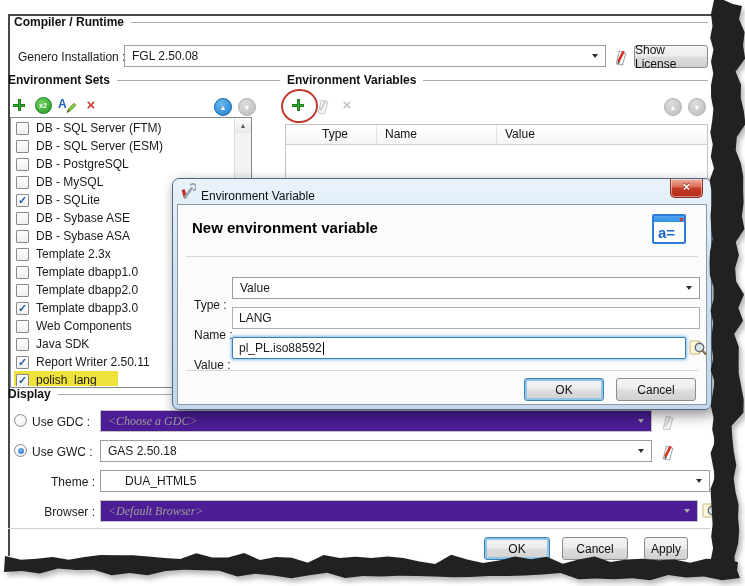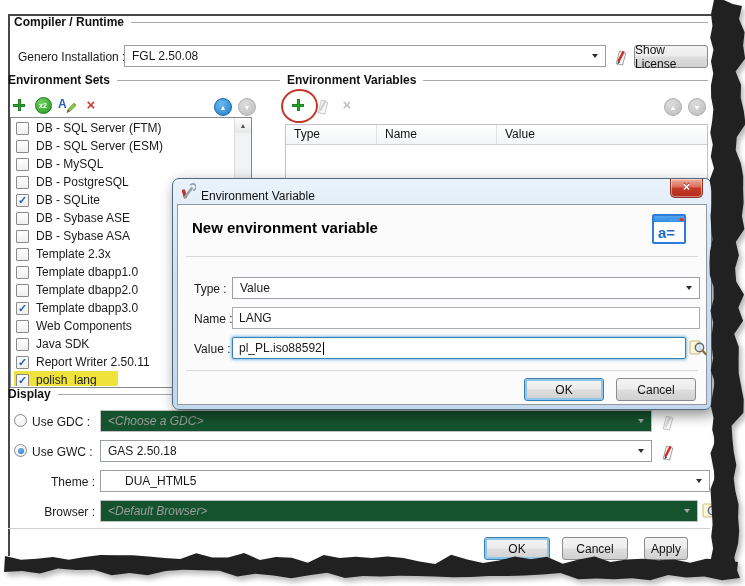--- a/index.html
+++ b/index.html
@@ -14,21 +14,21 @@
   .grp{position:absolute;display:flex;align-items:center;font-weight:bold;font-size:12px;color:#111;}
   .grp .line{flex:1;height:1px;background:#a8a8a8;margin-left:7px;margin-top:1px;}
   .lbl{position:absolute;white-space:nowrap;color:#1a1a1a;}
   .lblr{position:absolute;white-space:nowrap;text-align:right;color:#1a1a1a;}
   
   .combo{position:absolute;height:22px;background:#fff;border:1px solid #999ea4;display:flex;
          align-items:center;padding:0 4px 0 7px;box-sizing:border-box;}
   .combo .combo-text{flex:1;overflow:hidden;white-space:nowrap;}
   .arr{width:0;height:0;border-left:3.5px solid transparent;border-right:3.5px solid transparent;
        border-top:4px solid #2e2e2e;margin:0 3px;}
-  .combo.dis{background:#14532d;border-color:#c2c2c2;}
+  .combo.dis{background:#4c1d95;border-color:#c2c2c2;font-family:Liberation Serif, serif;}
   .combo.dis .combo-text{color:#9c9c9c;font-style:italic;}
   .combo.dis .arr{border-top-color:#ababab;}
   
   .input{position:absolute;height:22px;background:#fff;border:1px solid #a9adb2;display:flex;
          align-items:center;padding:0 6px;box-sizing:border-box;}
   .input.focused{border:1px solid var(--focus_blue);border-radius:2px;
                  box-shadow:0 0 3px 1px rgba(94,166,222,.75);}
   .caret{display:inline-block;width:1px;height:13px;background:#000;margin-left:1px;vertical-align:-2px;}
   
   .btn{position:absolute;height:23px;box-sizing:border-box;border:1px solid #8b8b8b;border-radius:3px;
@@ -88,21 +88,21 @@
   .dlg-content{position:absolute;left:4px;right:4px;top:25px;bottom:4px;background:#fbfbfb;
        border:1px solid #8f99a2;}
   .dlg-h1{position:absolute;left:14px;top:14px;font-size:15px;font-weight:bold;color:#000;}
   .aeq{position:absolute;width:34px;height:30px;box-sizing:border-box;border:2px solid #2f7bd9;
        background:#fff;border-radius:2px;}
   .aeq .bar{position:absolute;left:0;top:0;right:0;height:6px;background:linear-gradient(#55a4ef,#2f8de4);}
   .aeq .dots{position:absolute;top:1px;right:6px;color:#fff;font-size:5px;letter-spacing:1px;}
   .aeq .rd{position:absolute;top:1.5px;right:1.5px;width:3px;height:3px;background:#d43b2a;}
   .aeq .txt{position:absolute;left:4px;top:8px;font-size:15px;font-weight:bold;color:#1769c9;}
   .hr{position:absolute;height:1px;background:#d8d8d8;}
-  .dfield-lbl{position:absolute;font-size:12px;color:#1a1a1a;}
+  .dfield-lbl{position:absolute;font-size:12px;color:#1a1a1a;margin-top:16px;}
   
   .sep{position:absolute;height:1px;background:#cfcfcf;}
 </style>
 </head>
 <body>
 
 <div class="page">
   <div class="panel"></div>
 
   <div class="grp" style="left:14px;top:15px;width:694px;">
@@ -162,25 +162,25 @@
         <div class="es-row">
           <span class="cb"></span>
           <span class="es-label">DB - SQL Server (FTM)</span>
         </div>
         <div class="es-row">
           <span class="cb"></span>
           <span class="es-label">DB - SQL Server (ESM)</span>
         </div>
         <div class="es-row">
           <span class="cb"></span>
+          <span class="es-label">DB - PostgreSQL</span>
+        </div>
+        <div class="es-row">
+          <span class="cb"></span>
           <span class="es-label">DB - MySQL</span>
-        </div>
-        <div class="es-row">
-          <span class="cb"></span>
-          <span class="es-label">DB - PostgreSQL</span>
         </div>
         <div class="es-row">
           <span class="cb">✓</span>
           <span class="es-label">DB - SQLite</span>
         </div>
         <div class="es-row">
           <span class="cb"></span>
           <span class="es-label">DB - Sybase ASE</span>
         </div>
         <div class="es-row">
@@ -249,21 +249,21 @@
   </div>
   <div class="circle-btn dis" style="left:664px;top:98px;">
     <span>▲</span>
   </div>
   <div class="circle-btn dis" style="left:688px;top:98px;">
     <span>▼</span>
   </div>
 
   <div class="tbl" style="left:285px;top:124px;width:423px;height:262px;">
     <div class="thead">
-      <div class="th" style="width:91px;">Type</div>
+      <div class="th" style="width:91px;text-align:center;">Type</div>
       <div class="th" style="width:120px;">Name</div>
       <div class="th" style="flex:1;border-right:none;">Value</div>
     </div>
   </div>
 
   <div class="grp" style="left:8px;top:387px;width:700px;">
     <span class="t">Display</span>
     <span class="line"></span>
   </div>
   <div class="radio" style="left:14px;top:414px;"></div>

